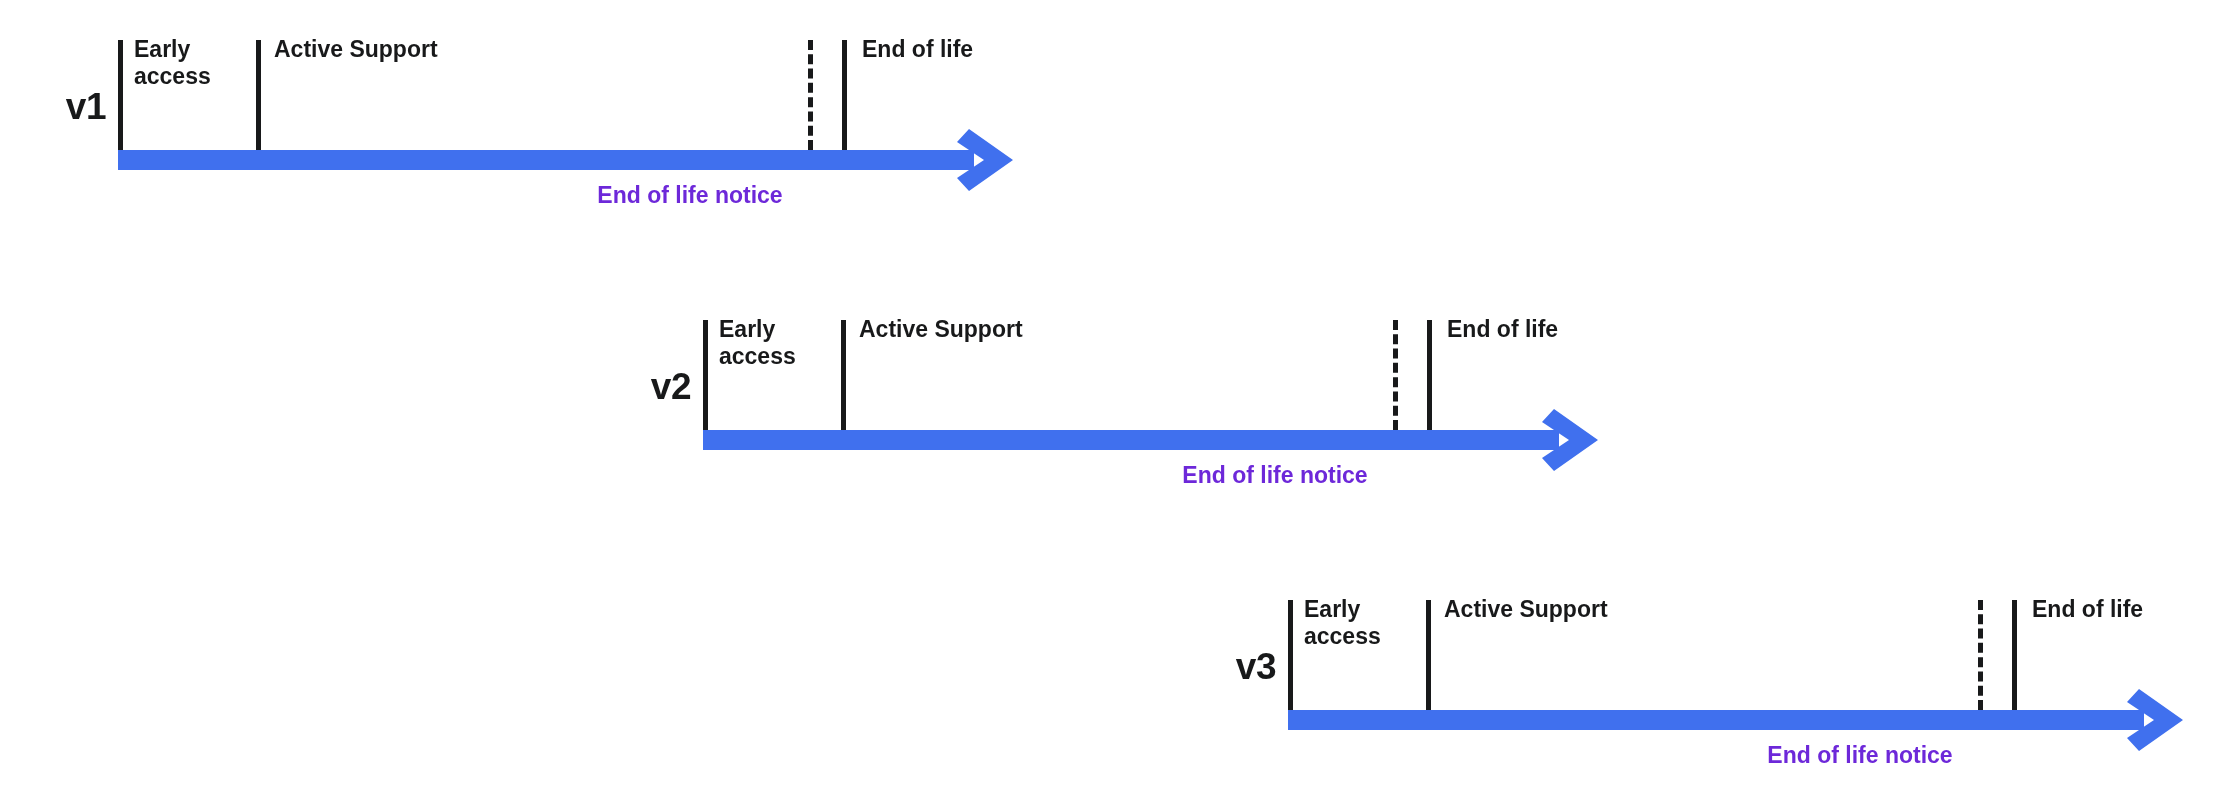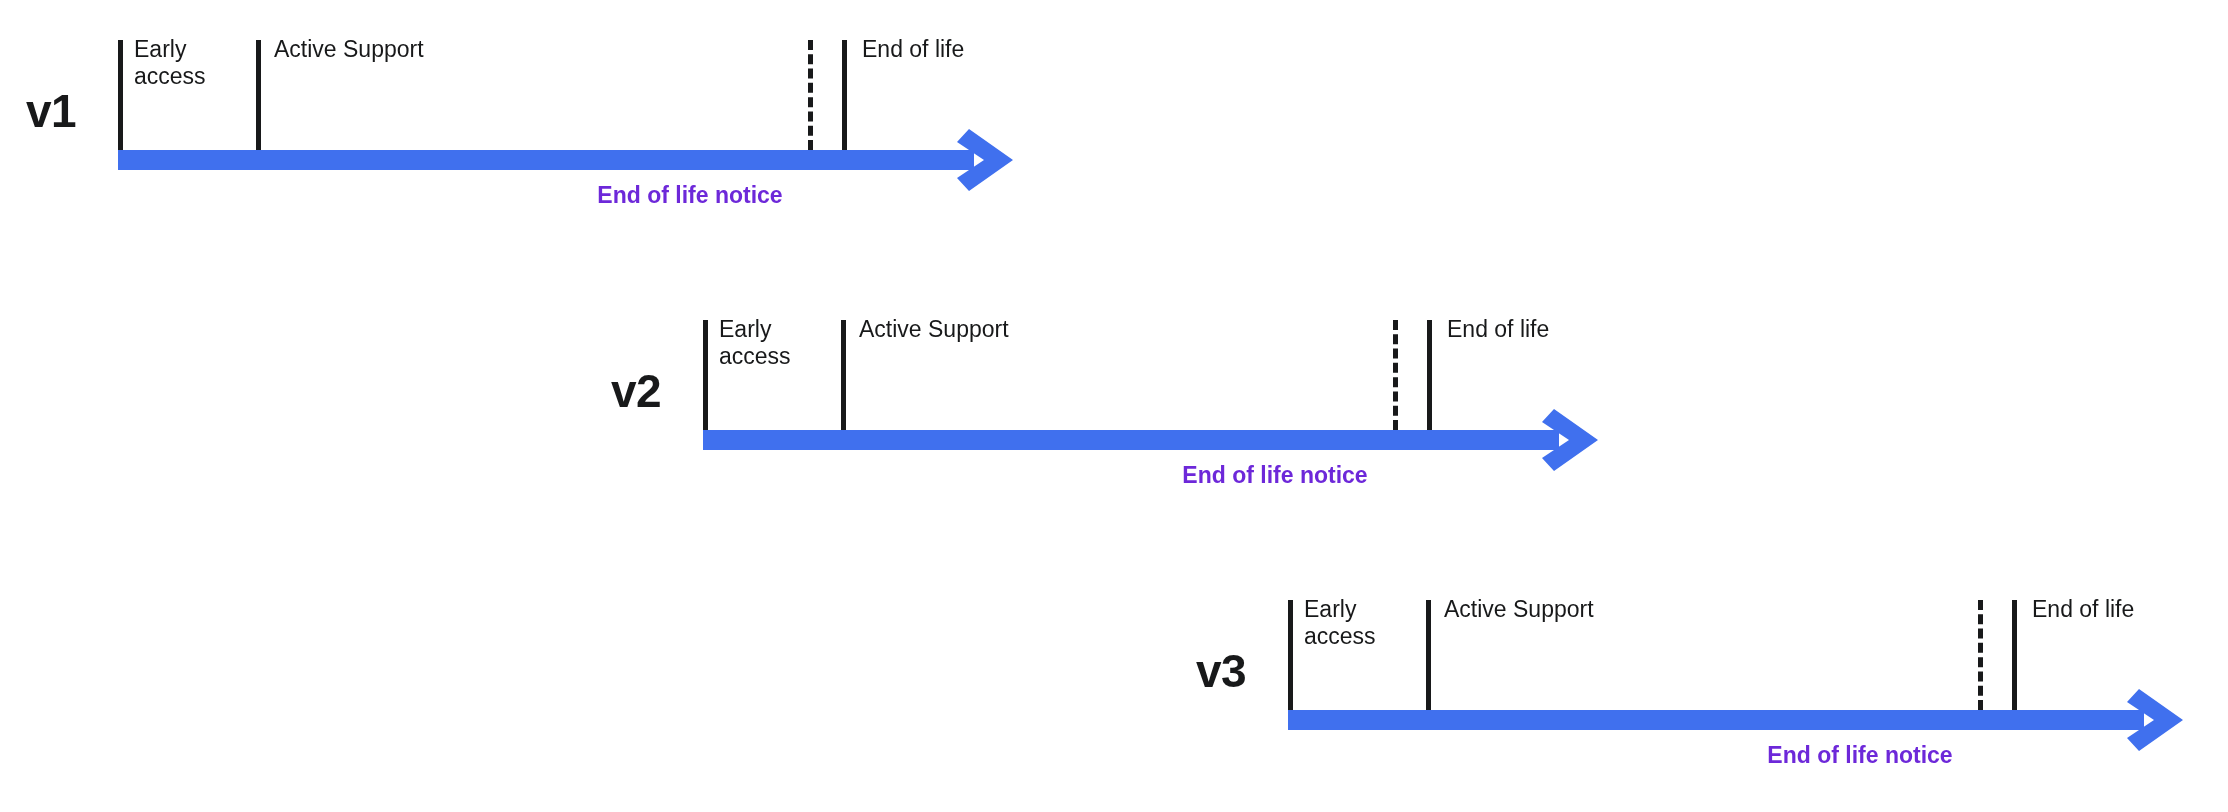--- a/index.html
+++ b/index.html
@@ -23,21 +23,22 @@
     width: 1100px;
     height: 260px;
   }
 
   
   .version-label {
     position: absolute;
     left: -92px;
     top: 48px;
     width: 80px;
-    font-size: 46px;
+    text-align: right;
+    font-size: 37px;
     font-weight: bold;
     color: #18191a;
     letter-spacing: -0.5px;
     line-height: 1;
   }
 
   
   .tick {
     position: absolute;
     top: 0px;
@@ -52,21 +53,21 @@
     height: 110px;
     border-left: 5px dashed #18191a;
     background: transparent;
   }
 
   
   .phase-label {
     position: absolute;
     top: -4px;
     font-size: 23px;
-    font-weight: normal;
+    font-weight: bold;
     color: #18191a;
     line-height: 1.17;
     white-space: pre-line;
   }
 
   
   .bar {
     position: absolute;
     top: 110px;
     height: 20px;

